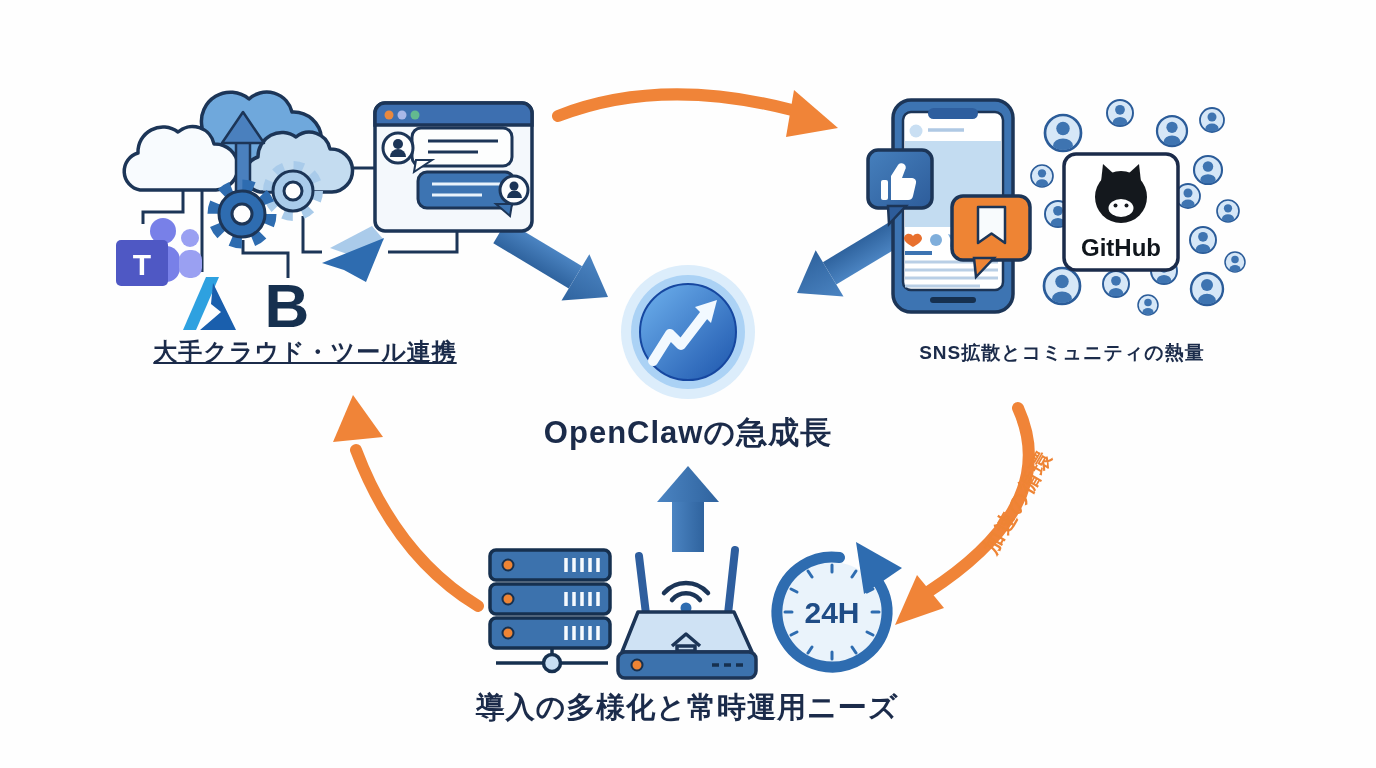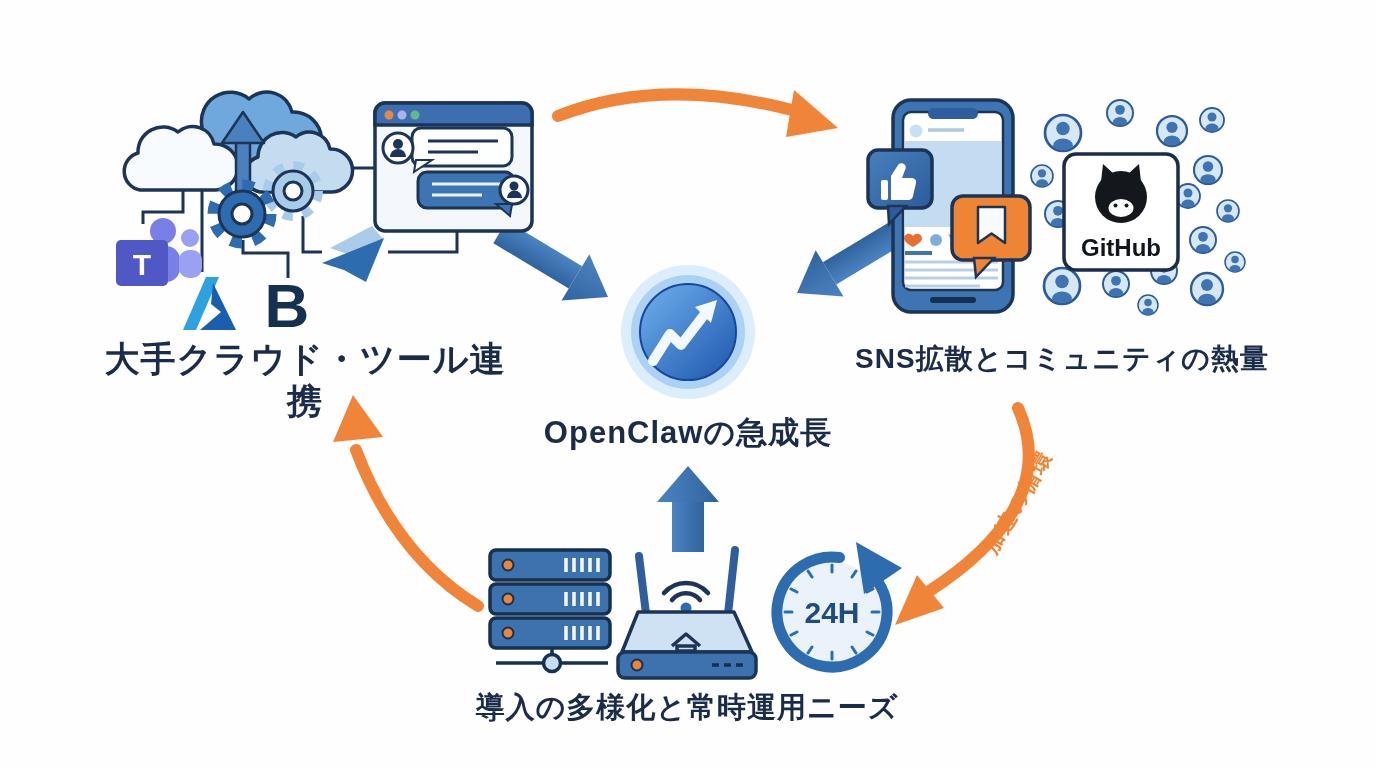--- a/index.html
+++ b/index.html
@@ -2,22 +2,22 @@
 <html><head>
 <meta charset="utf-8">
 <style>
   html,body{margin:0;padding:0;}
   body{width:1376px;height:768px;overflow:hidden;background:#ffffff;
        font-family:"Liberation Sans", sans-serif;}
   #canvas{position:relative;width:1376px;height:768px;background:#fefefe;}
   #art{position:absolute;left:0;top:0;}
   .node-label{position:absolute;color:#1b2b4a;font-weight:800;text-align:center;
               letter-spacing:1px;line-height:1.2;}
-  #label-cloud-tools{left:95px;top:338px;width:420px;font-size:35px;}
-  #label-sns{left:842px;top:342px;width:440px;font-size:28px;}
+  #label-cloud-tools{left:95px;top:338px;width:420px;font-size:24px;text-decoration:underline;}
+  #label-sns{left:842px;top:342px;width:440px;font-size:19px;}
   #label-center{left:490px;top:414px;width:396px;font-size:31px;}
   #label-ops{left:462px;top:690px;width:450px;font-size:29px;}
   #label-cycle{position:absolute;left:938px;top:488px;width:160px;text-align:center;
                color:#ee8434;font-weight:700;font-size:21px;letter-spacing:2px;
                transform:rotate(-60deg);}
 </style>
 </head>
 <body>
 
 <div id="canvas">

